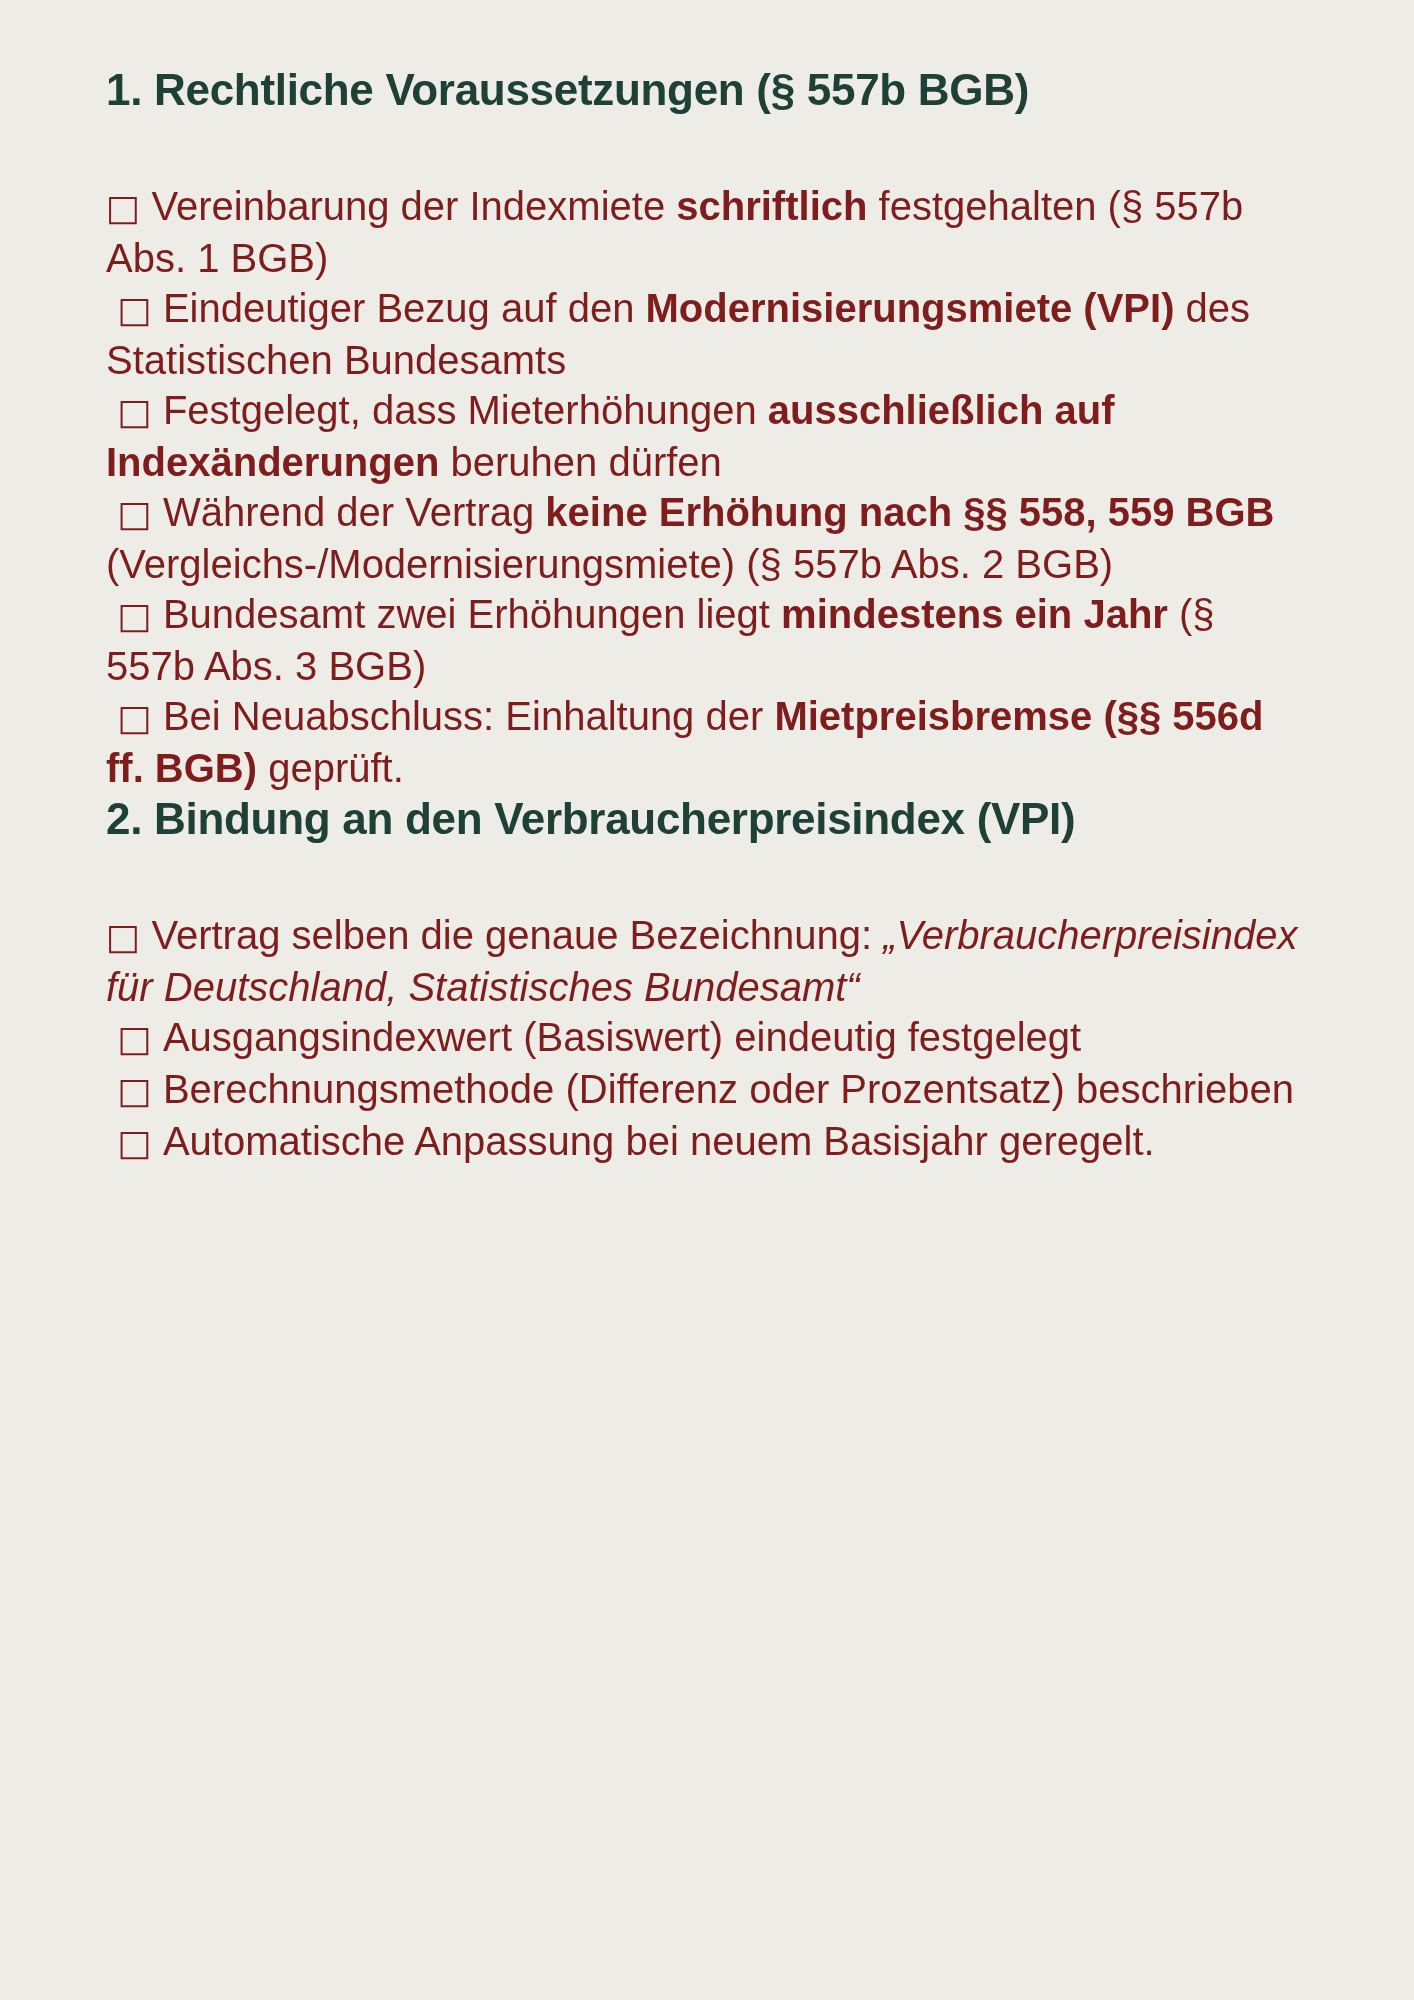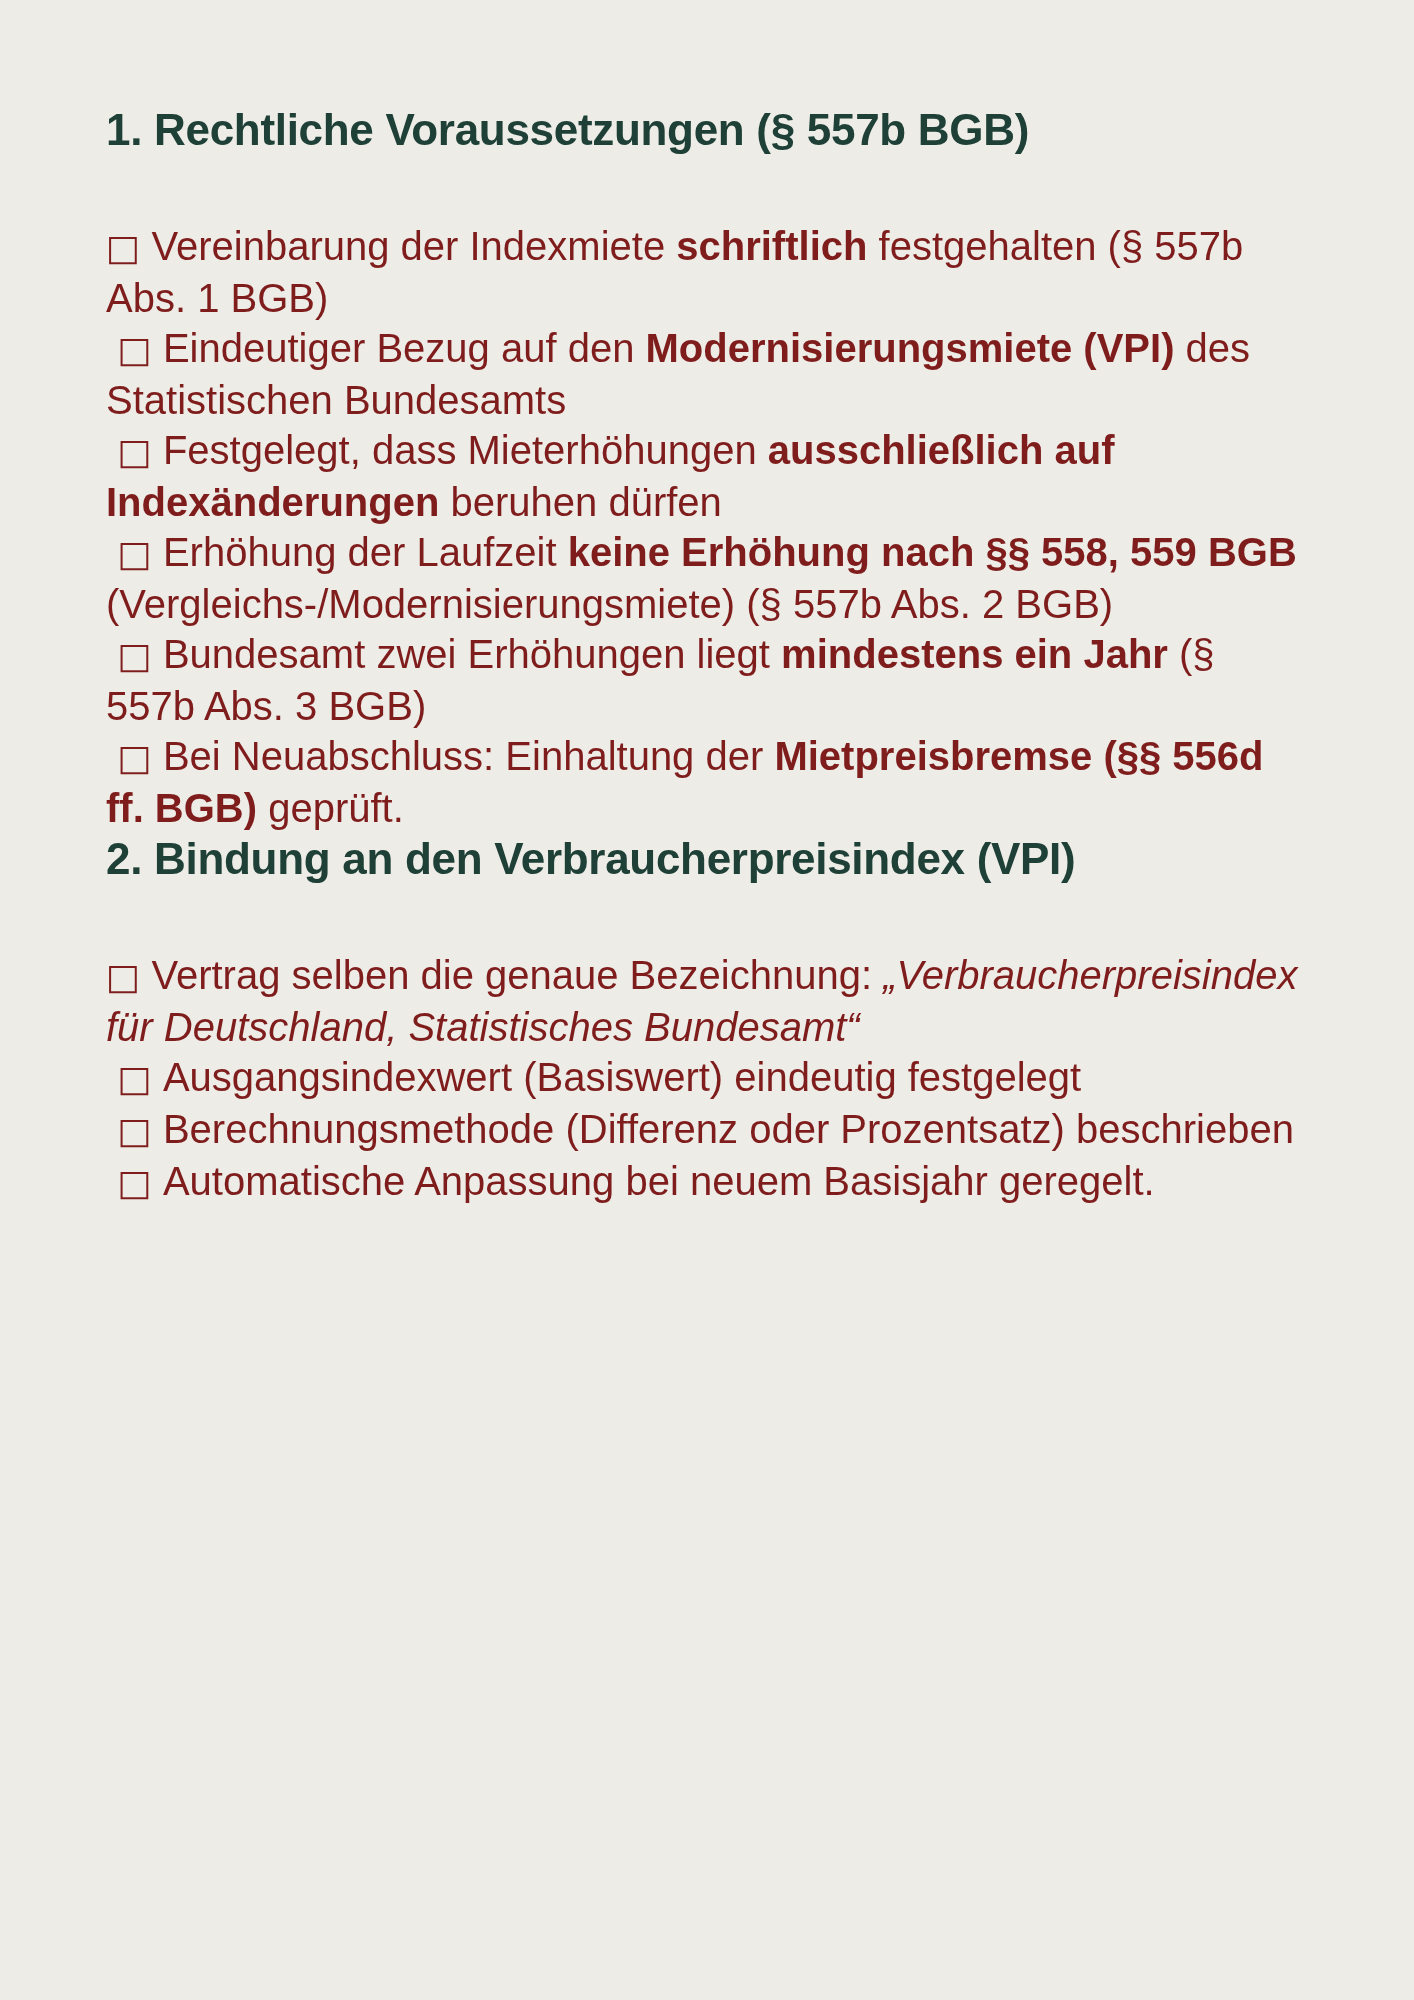--- a/index.html
+++ b/index.html
@@ -9,21 +9,21 @@
   .page {
     position: relative;
     width: 1414px;
     height: 2000px;
     background: #edece7;
     overflow: hidden;
     font-family: "Liberation Sans", "DejaVu Sans", sans-serif;
     box-sizing: border-box;
   }
   .content {
-    padding: 104px 106px 0 106px;
+    padding: 64px 106px 0 106px;
     box-sizing: border-box;
   }
   .section-heading {
     font-size: 44px;
     line-height: 1.2;
     font-weight: 700;
     letter-spacing: -0.3px;
     color: #1e4037;
     margin: 0 0 64px 0;
   }
@@ -52,21 +52,21 @@
 
 <div class="page">
   <main class="content">
 
     <section class="section">
       <h2 class="section-heading">1. Rechtliche Voraussetzungen (§ 557b BGB)</h2>
       <div class="section-body">
           <p class="item"><span class="checkbox">□ </span><span class="seg">Vereinbarung der Indexmiete </span><span class="seg bold">schriftlich</span><span class="seg"> festgehalten (§ 557b Abs. 1 BGB)</span></p>
           <p class="item"><span class="checkbox"> □ </span><span class="seg">Eindeutiger Bezug auf den </span><span class="seg bold">Modernisierungsmiete (VPI)</span><span class="seg"> des Statistischen Bundesamts</span></p>
           <p class="item"><span class="checkbox"> □ </span><span class="seg">Festgelegt, dass Mieterhöhungen </span><span class="seg bold">ausschließlich auf Indexänderungen</span><span class="seg"> beruhen dürfen</span></p>
-          <p class="item"><span class="checkbox"> □ </span><span class="seg">Erhöhung der Laufzeit </span><span class="seg bold">keine Erhöhung nach §§ 558, 559 BGB</span><span class="seg"> (Vergleichs-/Modernisierungsmiete) (§ 557b Abs. 2 BGB)</span></p>
+          <p class="item"><span class="checkbox"> □ </span><span class="seg">Während der Vertrag </span><span class="seg bold">keine Erhöhung nach §§ 558, 559 BGB</span><span class="seg"> (Vergleichs-/Modernisierungsmiete) (§ 557b Abs. 2 BGB)</span></p>
           <p class="item"><span class="checkbox"> □ </span><span class="seg">Bundesamt zwei Erhöhungen liegt </span><span class="seg bold">mindestens ein Jahr</span><span class="seg"> (§ 557b Abs. 3 BGB)</span></p>
           <p class="item"><span class="checkbox"> □ </span><span class="seg">Bei Neuabschluss: Einhaltung der </span><span class="seg bold">Mietpreisbremse (§§ 556d ff. BGB)</span><span class="seg"> geprüft.</span></p>
         </div>
     </section>
 
     <section class="section section-2">
       <h2 class="section-heading">2. Bindung an den Verbraucherpreisindex (VPI)</h2>
       <div class="section-body">
           <p class="item"><span class="checkbox">□ </span><span class="seg">Vertrag selben die genaue Bezeichnung: </span><span class="seg italic">„Verbraucherpreisindex für Deutschland, Statistisches Bundesamt“</span></p>
           <p class="item"><span class="checkbox"> □ </span><span class="seg">Ausgangsindexwert (Basiswert) eindeutig festgelegt</span></p>

